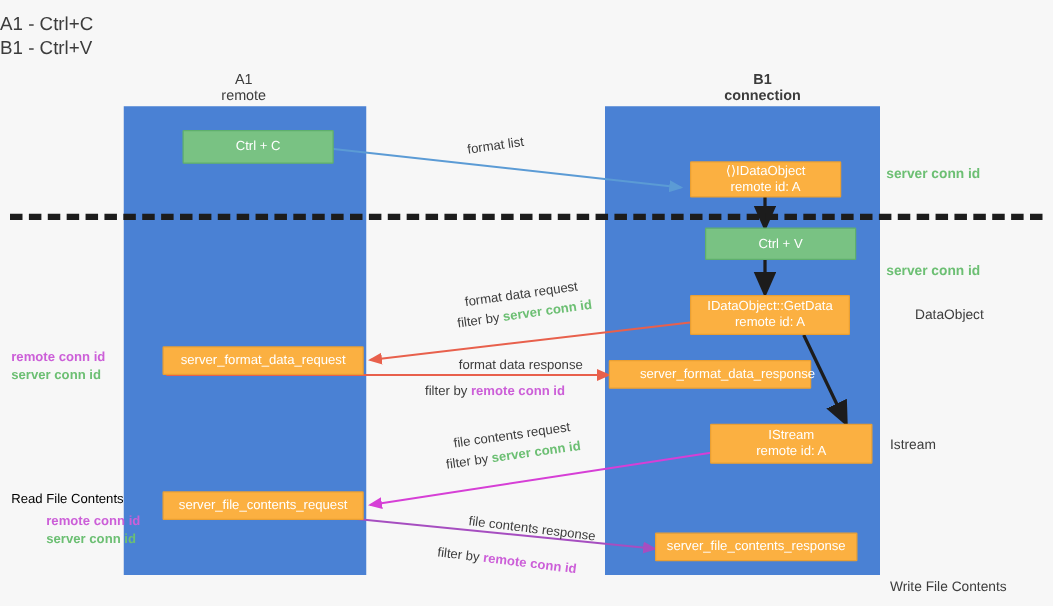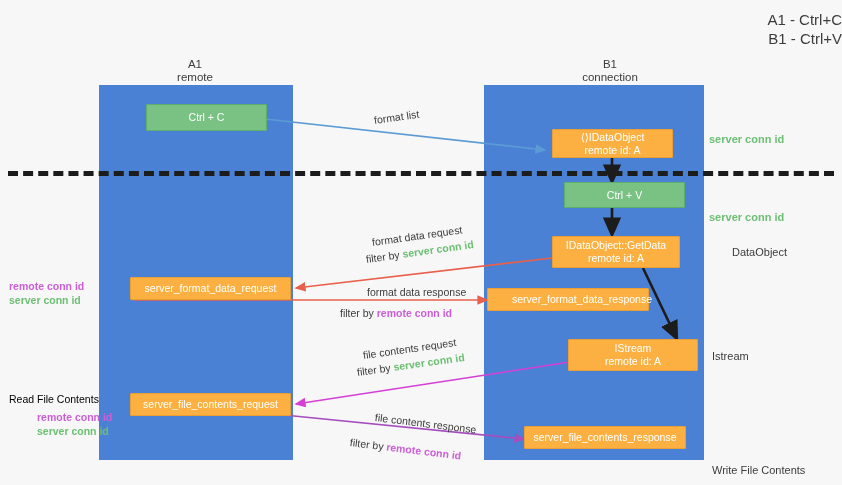--- a/index.html
+++ b/index.html
@@ -13,21 +13,21 @@
     height: 485px;
     background: #f7f7f7;
     font-family: "Liberation Sans", sans-serif;
     overflow: hidden;
   }
   .title {
     position: absolute;
     left: 0;
     right: 0;
     top: 10px;
-    text-align: right;
+    text-align: left;
     font-size: 15px;
     color: #3c3c3c;
     line-height: 19px;
     white-space: pre-line;
   }
   .col-header {
     position: absolute;
     text-align: center;
     font-size: 11.5px;
     color: #3c3c3c;
@@ -103,21 +103,21 @@
 <body>
 
 <div id="diagram">
 
   <div class="title">A1 - Ctrl+C
 B1 - Ctrl+V</div>
 
   <div class="col-header" style="left:130px; top:58px; width:130px;"><span>A1</span>
 <span>remote</span></div>
 
-  <div class="col-header" style="left:545px; top:58px; width:130px;"><span>B1</span>
+  <div class="col-header" style="left:545px; top:58px; width:130px;font-weight:bold;"><span>B1</span>
 <span>connection</span></div>
 
   <div class="lane" style="left:99px; top:85px; width:194px; height:375px;"></div>
   <div class="lane" style="left:484px; top:85px; width:220px; height:375px;"></div>
 
   <svg class="arrows" viewBox="0 0 842 485">
     <defs>
       <marker id="ah-blue" markerWidth="7" markerHeight="7" refX="6" refY="3" orient="auto">
         <path d="M0,0 L7,3 L0,6 z" fill="#5b9bd5"></path>
       </marker>

